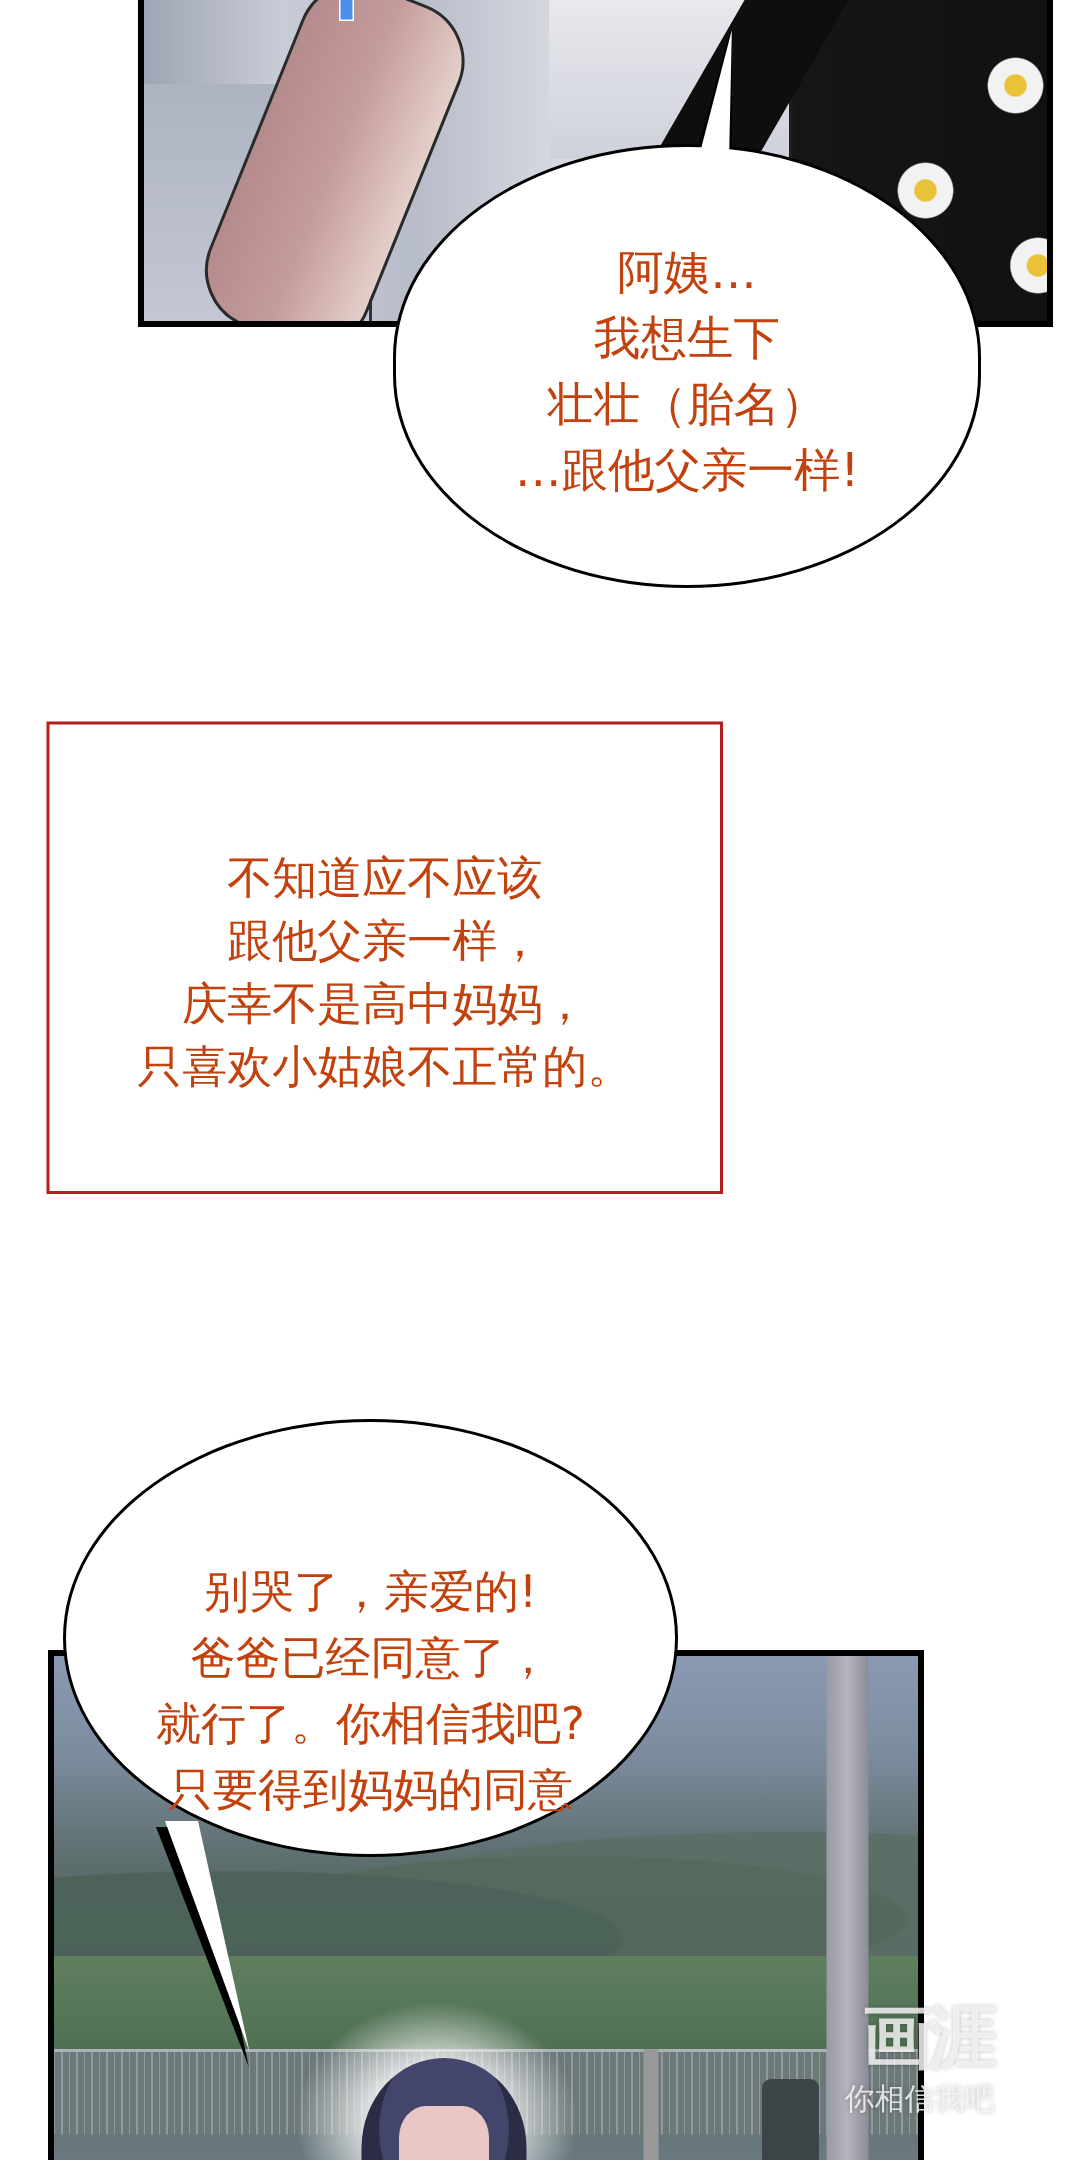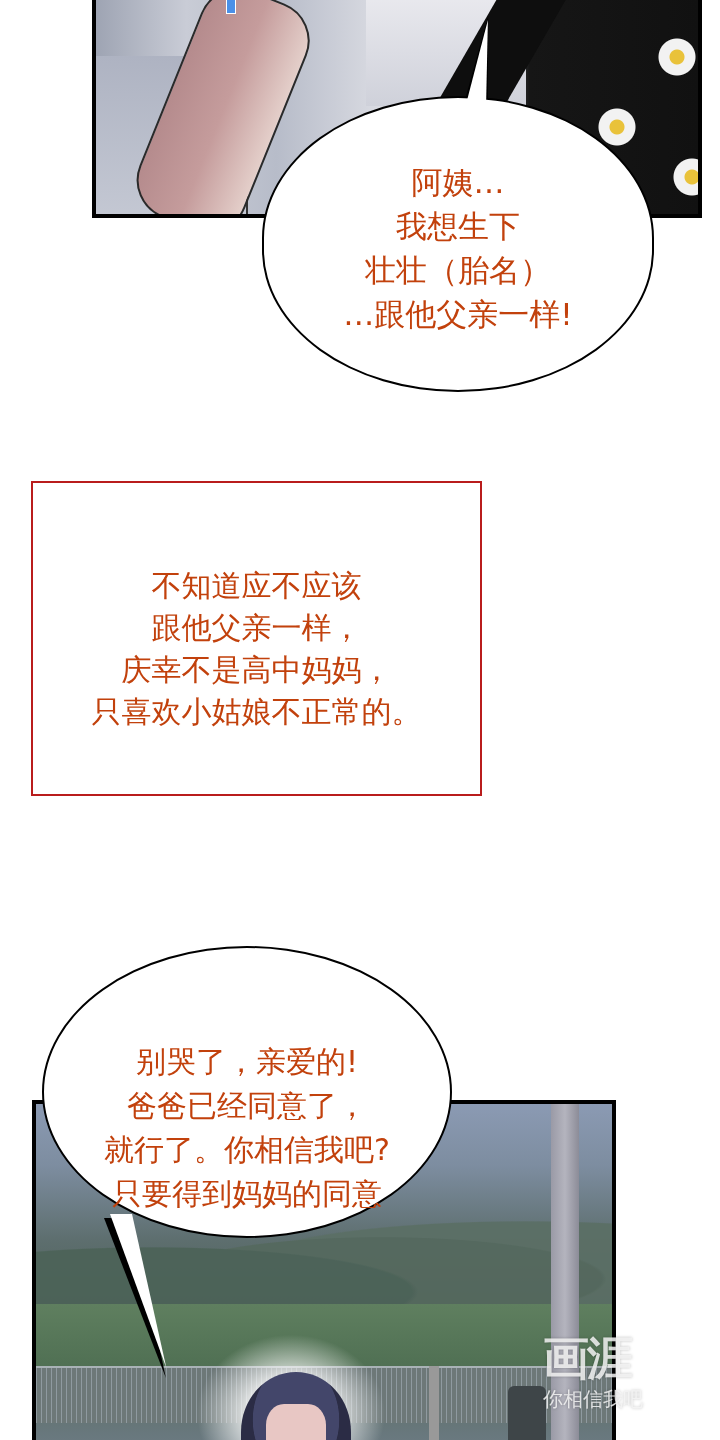--- a/index.html
+++ b/index.html
@@ -112,21 +112,21 @@
     }
     .tail3-fill {
       position:absolute; left:110px; top:1214px; width:0; height:0;
       border-left:18px solid transparent; border-right:4px solid transparent; border-top:154px solid #fff;
       transform: skewX(14deg); transform-origin: top left;
     }
     .b3-text { top:48px; font-size:30px; line-height:44px;margin-top:44px; }
 
     
     .watermark {
-      position:absolute; left:543px; top:1330px; width:120px; height:100px; text-align:left;
+      position:absolute; left:543px; top:1330px; width:120px; height:100px; text-align:right;
       color:rgba(245,245,245,.85); text-shadow:0 0 3px rgba(0,0,0,.25);
     }
     .wm-logo { font-size:46px; font-weight:bold; line-height:56px; letter-spacing:-2px; }
     .wm-sub { font-size:20px; line-height:26px; }
   </style>
 </head>
 <body>
 
 <div class="panel1">
   <div class="p1-sleeve"></div>

